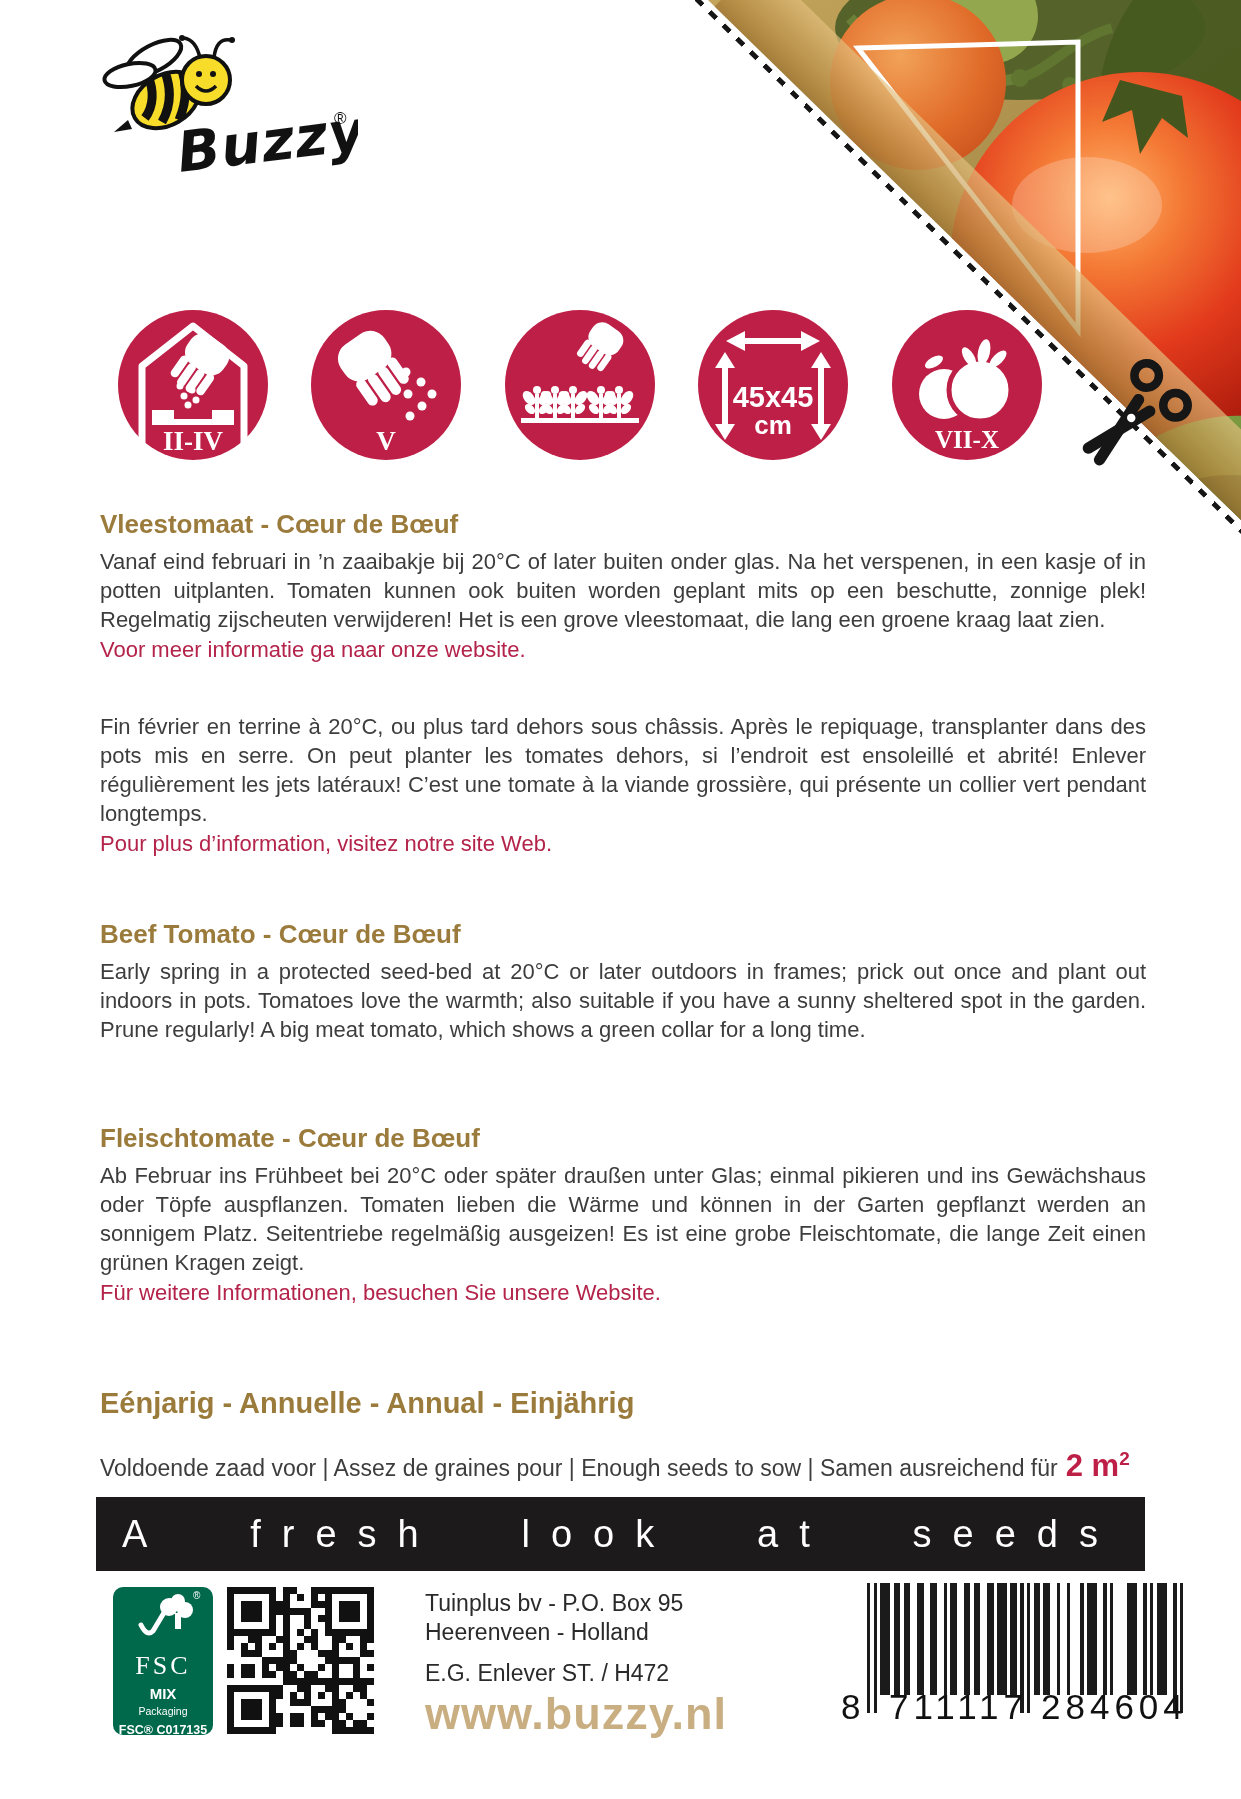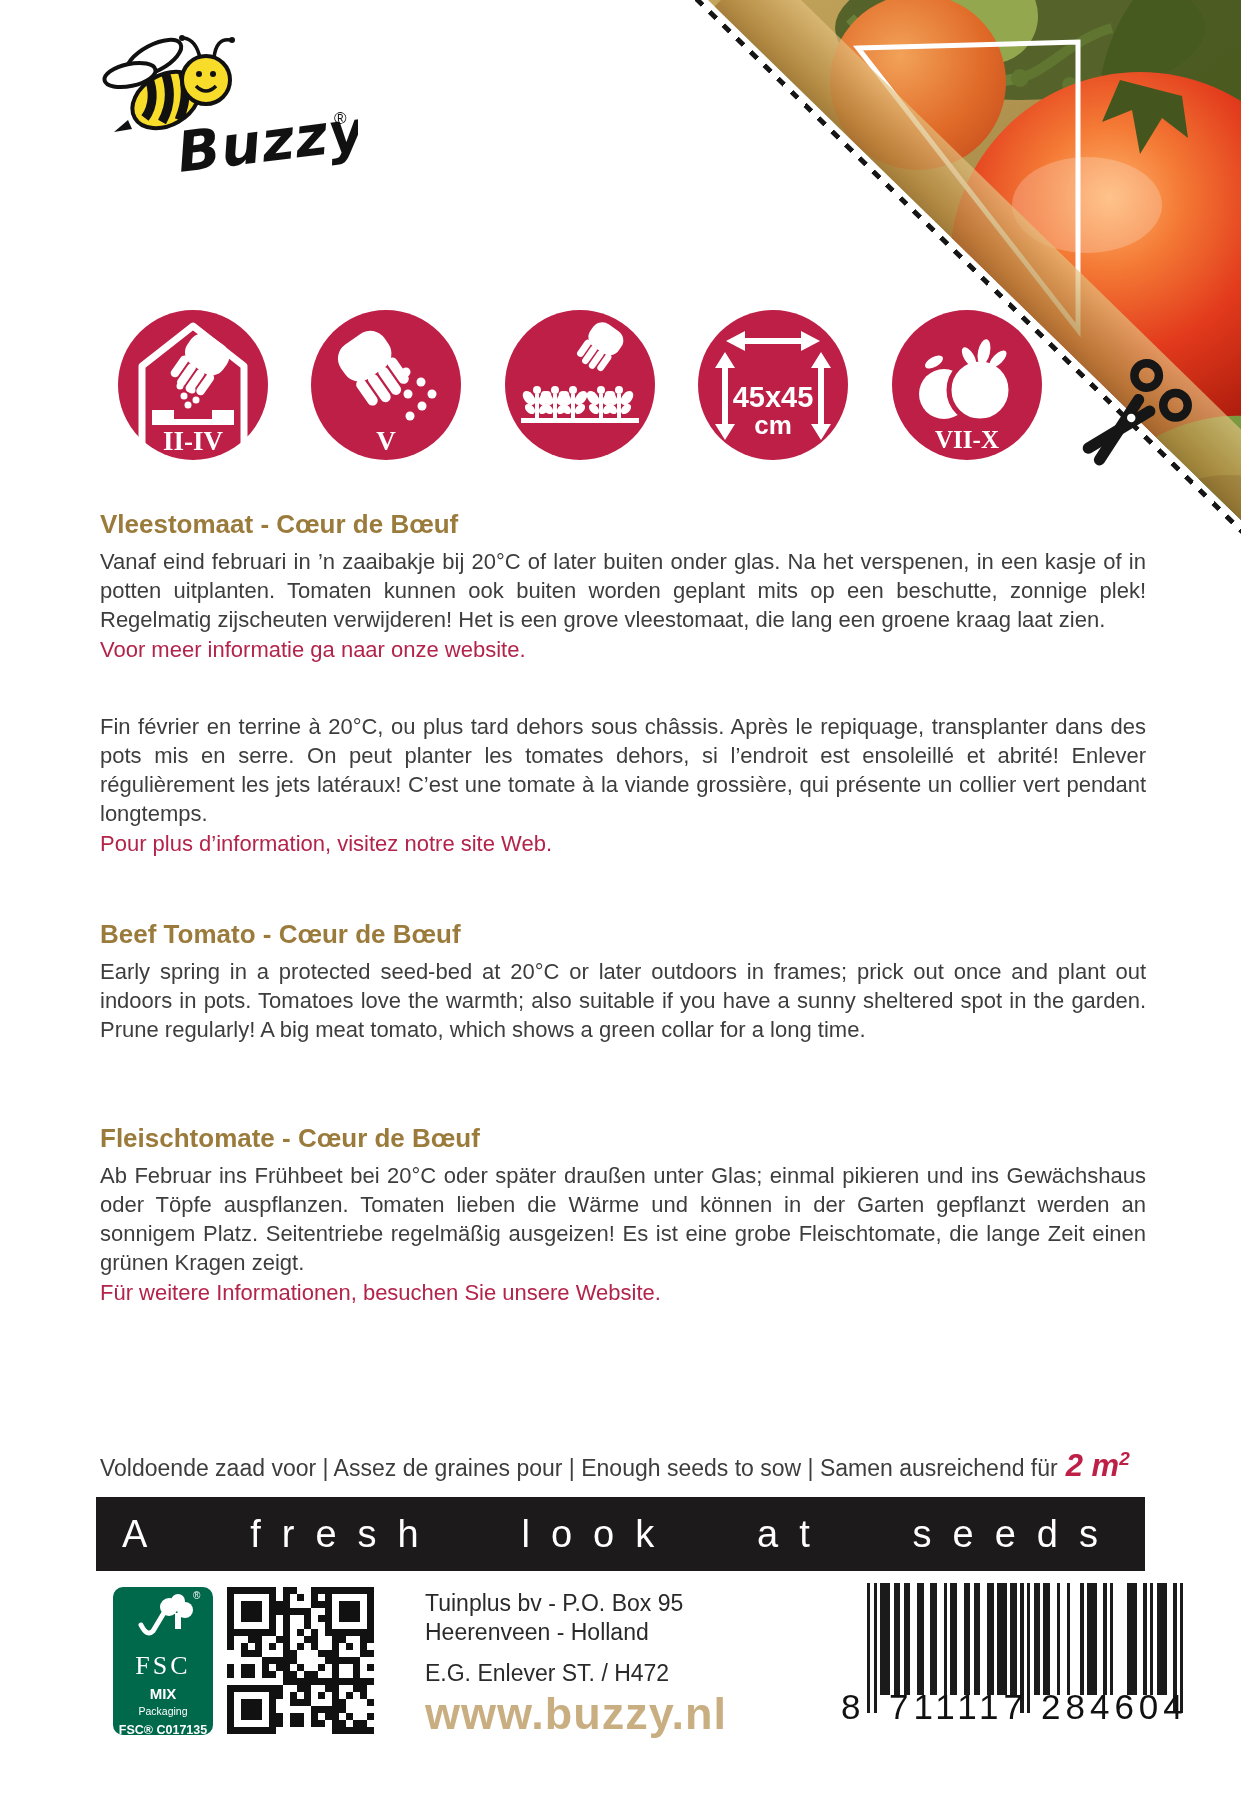--- a/index.html
+++ b/index.html
@@ -22,21 +22,21 @@
   .logo{position:absolute;left:88px;top:28px;width:270px;height:160px;}
   
   .icon-circle{position:absolute;top:310px;width:150px;height:150px;}
   
   .lang-section{position:absolute;left:100px;width:1046px;}
   .lang-title{margin:0 0 7px 0;font-size:26px;font-weight:bold;color:#9b7b3b;}
   .lang-body{margin:0;font-size:22px;line-height:29px;text-align:justify;color:#3d3d3d;}
   .lang-link{margin:1px 0 0 0;font-size:22px;line-height:29px;color:#b3234a;}
   .annual{position:absolute;left:100px;top:1387px;margin:0;font-size:29px;font-weight:bold;color:#9b7b3b;}
   .seeds-line{position:absolute;left:100px;top:1448px;margin:0;font-size:23px;color:#3d3d3d;}
-  .seeds-line .amount{font-size:31px;font-weight:bold;color:#be1f46;margin-left:8px;font-style:italic;}
+  .seeds-line .amount{font-size:31px;font-weight:bold;color:#be1f46;margin-left:8px;}
   .seeds-line sup{font-size:19px;}
   
   .tagline-bar{position:absolute;left:96px;top:1497px;width:1049px;height:74px;background:#1c1a1a;
                display:flex;align-items:center;justify-content:space-between;padding:0 26px;box-sizing:border-box;}
   .tagline-bar span{color:#fff;font-size:38px;font-weight:400;letter-spacing:21px;white-space:nowrap;}
   
   .fsc{position:absolute;left:113px;top:1587px;width:100px;height:148px;background:#00684b;border-radius:10px;
        color:#fff;text-align:center;}
   .fsc .fsc-name{font-family:"Liberation Serif",serif;font-size:26px;letter-spacing:3px;margin-top:2px;}
   .fsc .fsc-mix{font-size:15px;font-weight:bold;margin-top:4px;}
@@ -274,20 +274,21 @@
   <div class="lang-section" style="top:919px">
     <h3 class="lang-title">Beef Tomato - Cœur de Bœuf</h3>
     <p class="lang-body">Early spring in a protected seed-bed at 20°C or later outdoors in frames; prick out once and plant out indoors in pots. Tomatoes love the warmth; also suitable if you have a sunny sheltered spot in the garden. Prune regularly! A big meat tomato, which shows a green collar for a long time.</p>
   </div>
   <div class="lang-section" style="top:1123px">
     <h3 class="lang-title">Fleischtomate - Cœur de Bœuf</h3>
     <p class="lang-body">Ab Februar ins Frühbeet bei 20°C oder später draußen unter Glas; einmal pikieren und ins Gewächshaus oder Töpfe auspflanzen. Tomaten lieben die Wärme und können in der Garten gepflanzt werden an sonnigem Platz. Seitentriebe regelmäßig ausgeizen! Es ist eine grobe Fleischtomate, die lange Zeit einen grünen Kragen zeigt.</p>
     <p class="lang-link">Für weitere Informationen, besuchen Sie unsere Website.</p>
   </div>
 
+  <h3 class="annual">Eénjarig - Annuelle - Annual - Einjährig</h3>
 
   <p class="seeds-line"><span>Voldoende zaad voor | Assez de graines pour | Enough seeds to sow | Samen ausreichend für</span><span class="amount"><span>2 m</span><sup>2</sup></span>
   </p>
 
   <div class="tagline-bar">
     <span>A</span>
     <span>fresh</span>
     <span>look</span>
     <span>at</span>
     <span>seeds</span>

